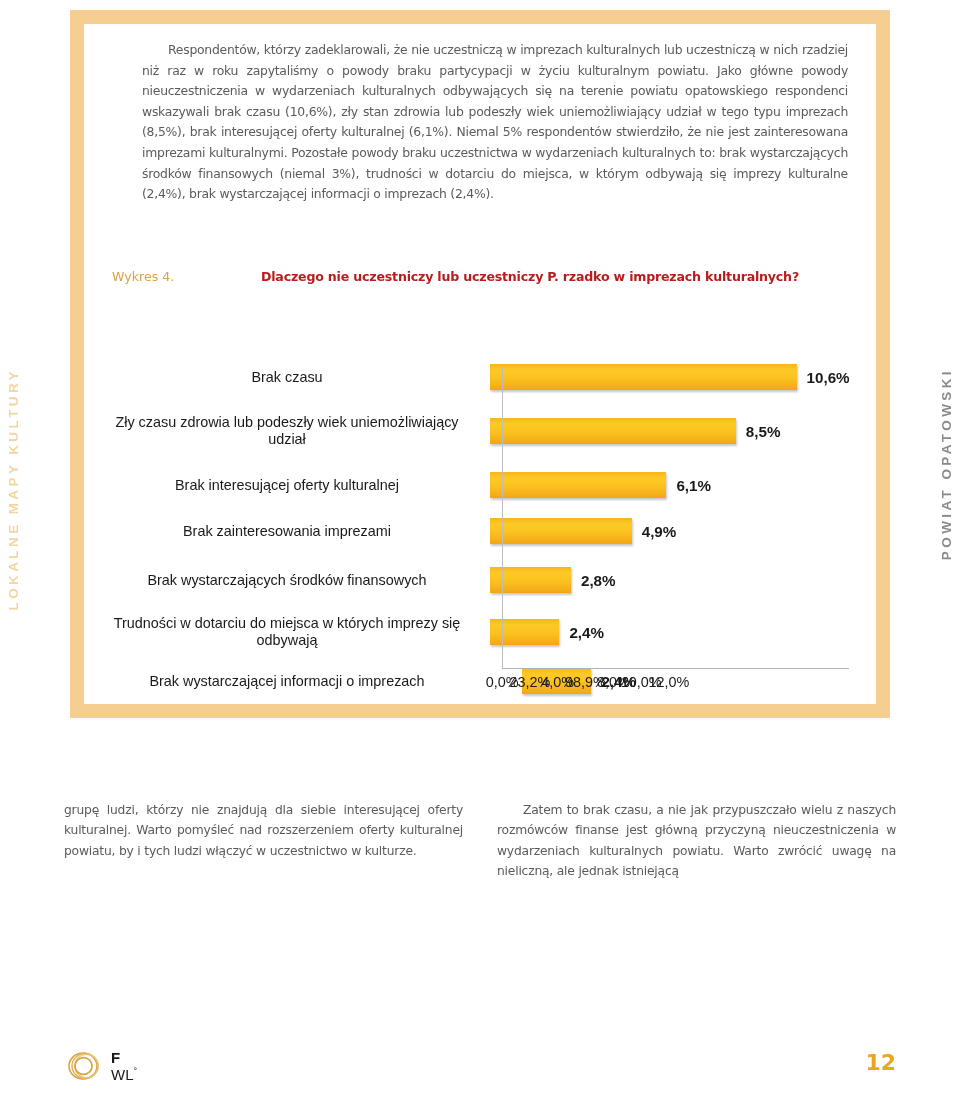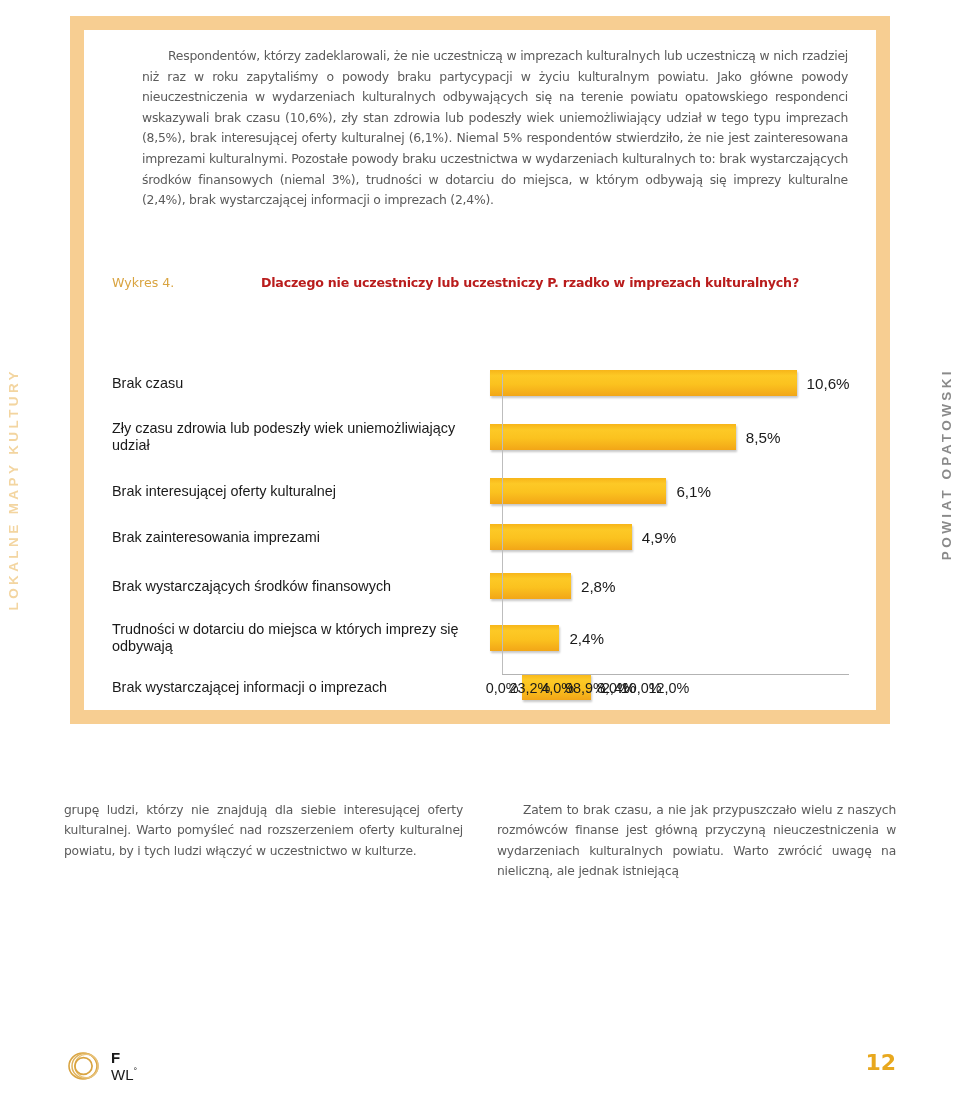--- a/index.html
+++ b/index.html
@@ -32,21 +32,21 @@
   }
   #side-right {
     right: 6px; top: 368px;
     transform: rotate(180deg);
     color: #8A8A8A;
   }
 
   
   #frame {
     position: absolute;
-    left: 70px; top: 16px;
+    left: 70px; top: 10px;
     width: 820px; height: 708px;
     border: 14px solid #F7CE92;
     background: #ffffff;
   }
 
   
   #intro {
     position: absolute;
     left: 58px; top: 16px;
     width: 706px;
@@ -96,33 +96,34 @@
   }
   .crow {
     position: relative;
     display: flex;
     align-items: center;
     width: 740px;
   }
   .clabel {
     width: 378px;
     flex: none;
-    text-align: left;
+    text-align: center;
     padding-right: 28px;
     font-size: 14.4px;
     line-height: 16.6px;
     color: #1a1a1a;
     font-family: "Liberation Sans", sans-serif;
   }
   .cbarwrap {
     position: relative;
     flex: 1;
     height: 100%;
     display: flex;
     align-items: center;
+    font-weight: bold;
   }
   .cbar {
     height: 26px;
     background: linear-gradient(to bottom,
         #F7B519 0%, #FDC926 22%, #FBC21F 55%, #F2A617 100%);
     box-shadow: 1px 2px 2px rgba(0,0,0,0.22);
   }
   .cval {
     margin-left: 10px;
     font-size: 15.2px;

